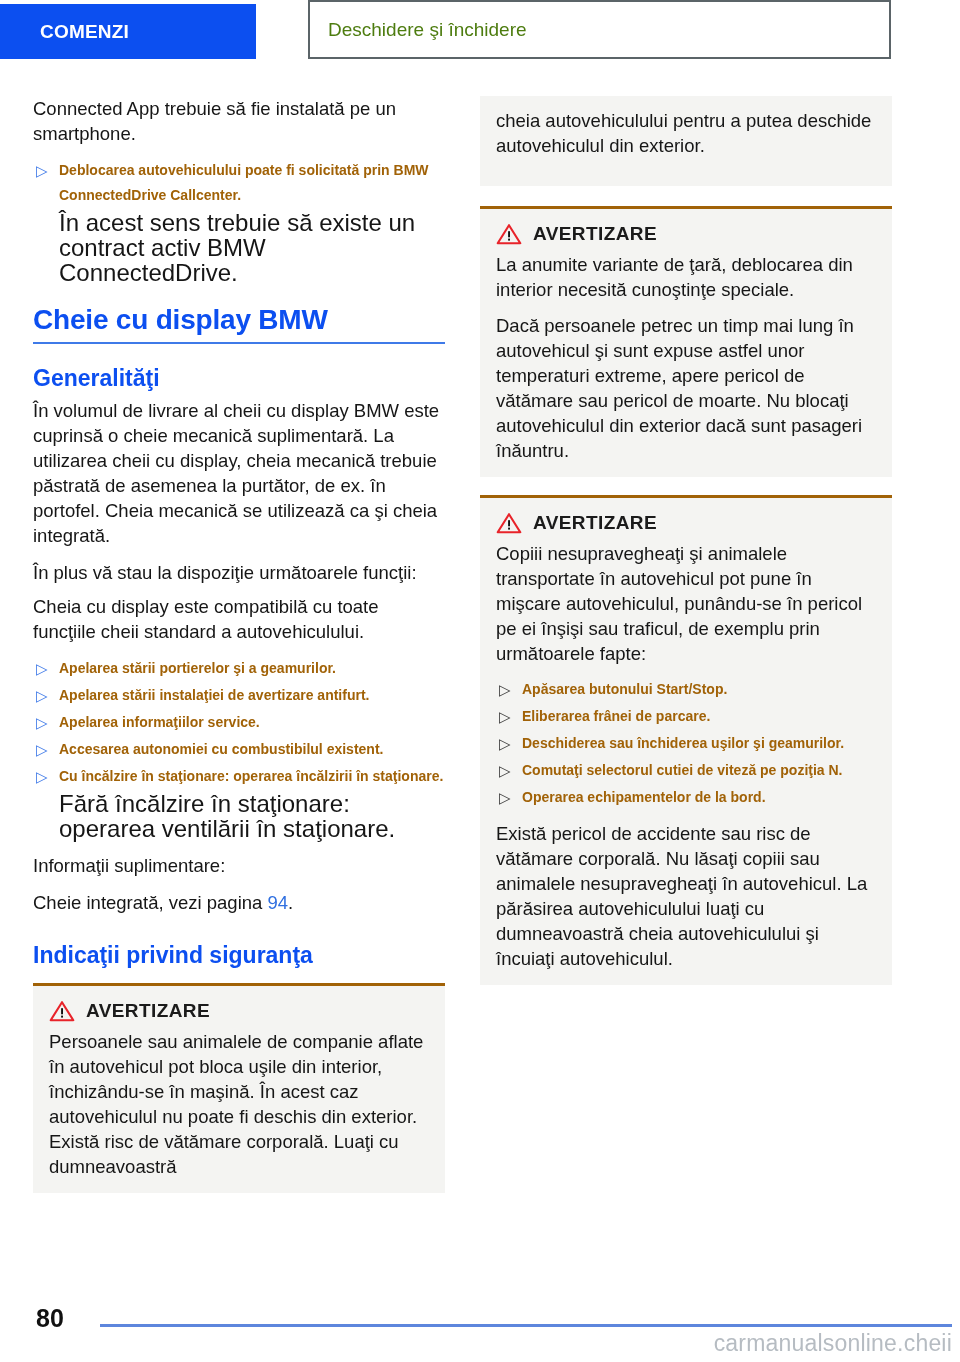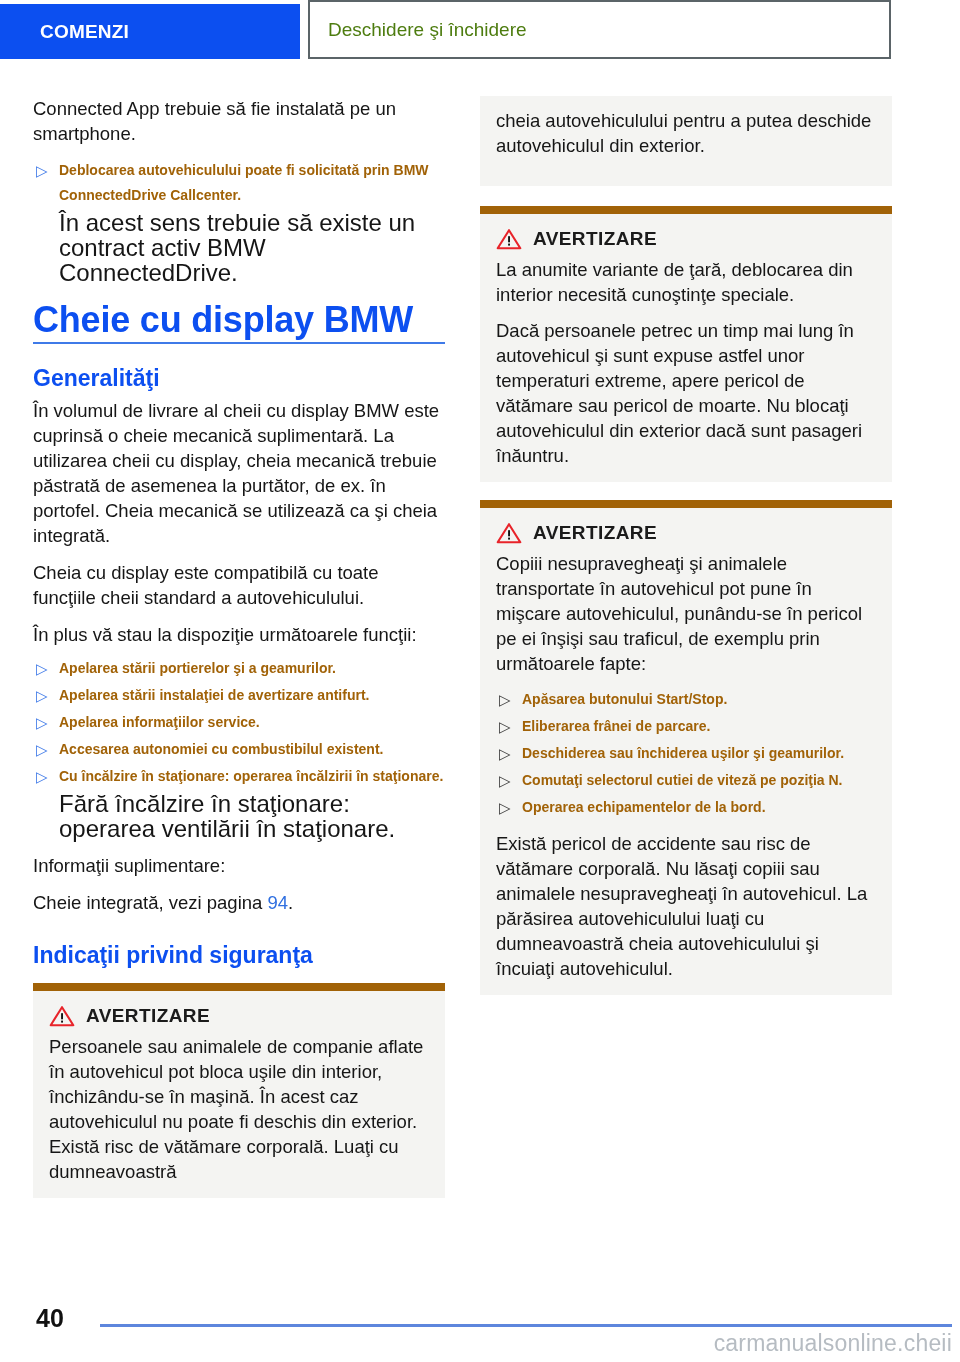--- a/index.html
+++ b/index.html
@@ -11,21 +11,21 @@
     font-family: "Liberation Sans", sans-serif;
     color: #111111;
     position: relative;
     overflow: hidden;
   }
 
   
   .header { position: relative; height: 62px; }
   .header-tab {
     position: absolute; left: 0; top: 4px;
-    width: 300px; height: 55px;
+    width: 256px; height: 55px;
     background: #0c4ff0;
     display: flex; align-items: center;
   }
   .header-tab-label {
     color: #ffffff;
     font-weight: bold;
     font-size: 19px;
     letter-spacing: .2px;
     padding-left: 40px;
   }
@@ -90,21 +90,21 @@
   .sub-indent {
     margin-left: 26px;
     font-size: 24px;
     line-height: 25px;
     color: #161616;
     margin-bottom: 10px;
   }
 
   
   h1.chapter {
-    font-size: 36px;
+    font-size: 28px;
     font-weight: bold;
     color: #0c4ff0;
     margin: 18px 0 0 0;
     line-height: 34px;
     letter-spacing: -.2px;
   }
   .chapter-rule {
     height: 2px;
     background: #3f7ae8;
     margin: 5px 0 20px 0;
@@ -116,21 +116,21 @@
     margin: 4px 0 6px 0;
     line-height: 28px;
   }
   h2.section.spaced { margin-top: 26px; margin-bottom: 14px; }
 
   
   .warn-box {
     background: #f4f4f2;
     margin-bottom: 18px;
   }
-  .warn-box.bar { border-top: 8px solid #a16207; }
+  .warn-box.bar { border-top: 3px solid #a16207; }
   .warn-inner { padding: 14px 16px 14px 16px; }
   .warn-head {
     display: flex;
     align-items: center;
     margin-bottom: 7px;
   }
   .warn-icon { width: 26px; height: 22px; flex: 0 0 26px; }
   .warn-title {
     font-size: 19px;
     font-weight: bold;
@@ -201,22 +201,22 @@
       </div>
       <div class="sub-indent">În acest sens trebuie să existe un contract activ BMW ConnectedDrive.</div>
     </div>
 
     <h1 class="chapter">Cheie cu display BMW</h1>
     <div class="chapter-rule"></div>
 
     <h2 class="section">Generalităţi</h2>
 
     <p class="txt">În volumul de livrare al cheii cu display BMW este cuprinsă o cheie mecanică suplimentară. La utilizarea cheii cu display, cheia mecanică trebuie păstrată de asemenea la purtător, de ex. în portofel. Cheia mecanică se utilizează ca şi cheia integrată.</p>
+    <p class="txt gap-sm">În plus vă stau la dispoziţie următoarele funcţii:</p>
     <p class="txt">Cheia cu display este compatibilă cu toate funcţiile cheii standard a autovehiculului.</p>
-    <p class="txt gap-sm">În plus vă stau la dispoziţie următoarele funcţii:</p>
 
     <div class="bullet-list">
       <div class="bullet-row">
         <span class="bullet-glyph">▷</span>
         <span class="bullet-text">Apelarea stării portierelor şi a geamurilor.</span>
       </div>
       <div class="bullet-row">
         <span class="bullet-glyph">▷</span>
         <span class="bullet-text">Apelarea stării instalaţiei de avertizare antifurt.</span>
       </div>
@@ -316,16 +316,16 @@
         </div>
 
         <p>Există pericol de accidente sau risc de vătămare corporală. Nu lăsaţi copiii sau animalele nesupravegheaţi în autovehicul. La părăsirea autovehiculului luaţi cu dumneavoastră cheia autovehiculului şi încuiaţi autovehiculul.</p>
       </div>
     </div>
 
   </div>
 </div>
 
 <div class="footer">
-  <div class="folio">40</div>
+  <div class="folio">80</div>
   <div class="footer-rule"></div>
   <div class="watermark">carmanualsonline.cheii</div>
 </div>
 
 </body></html>

